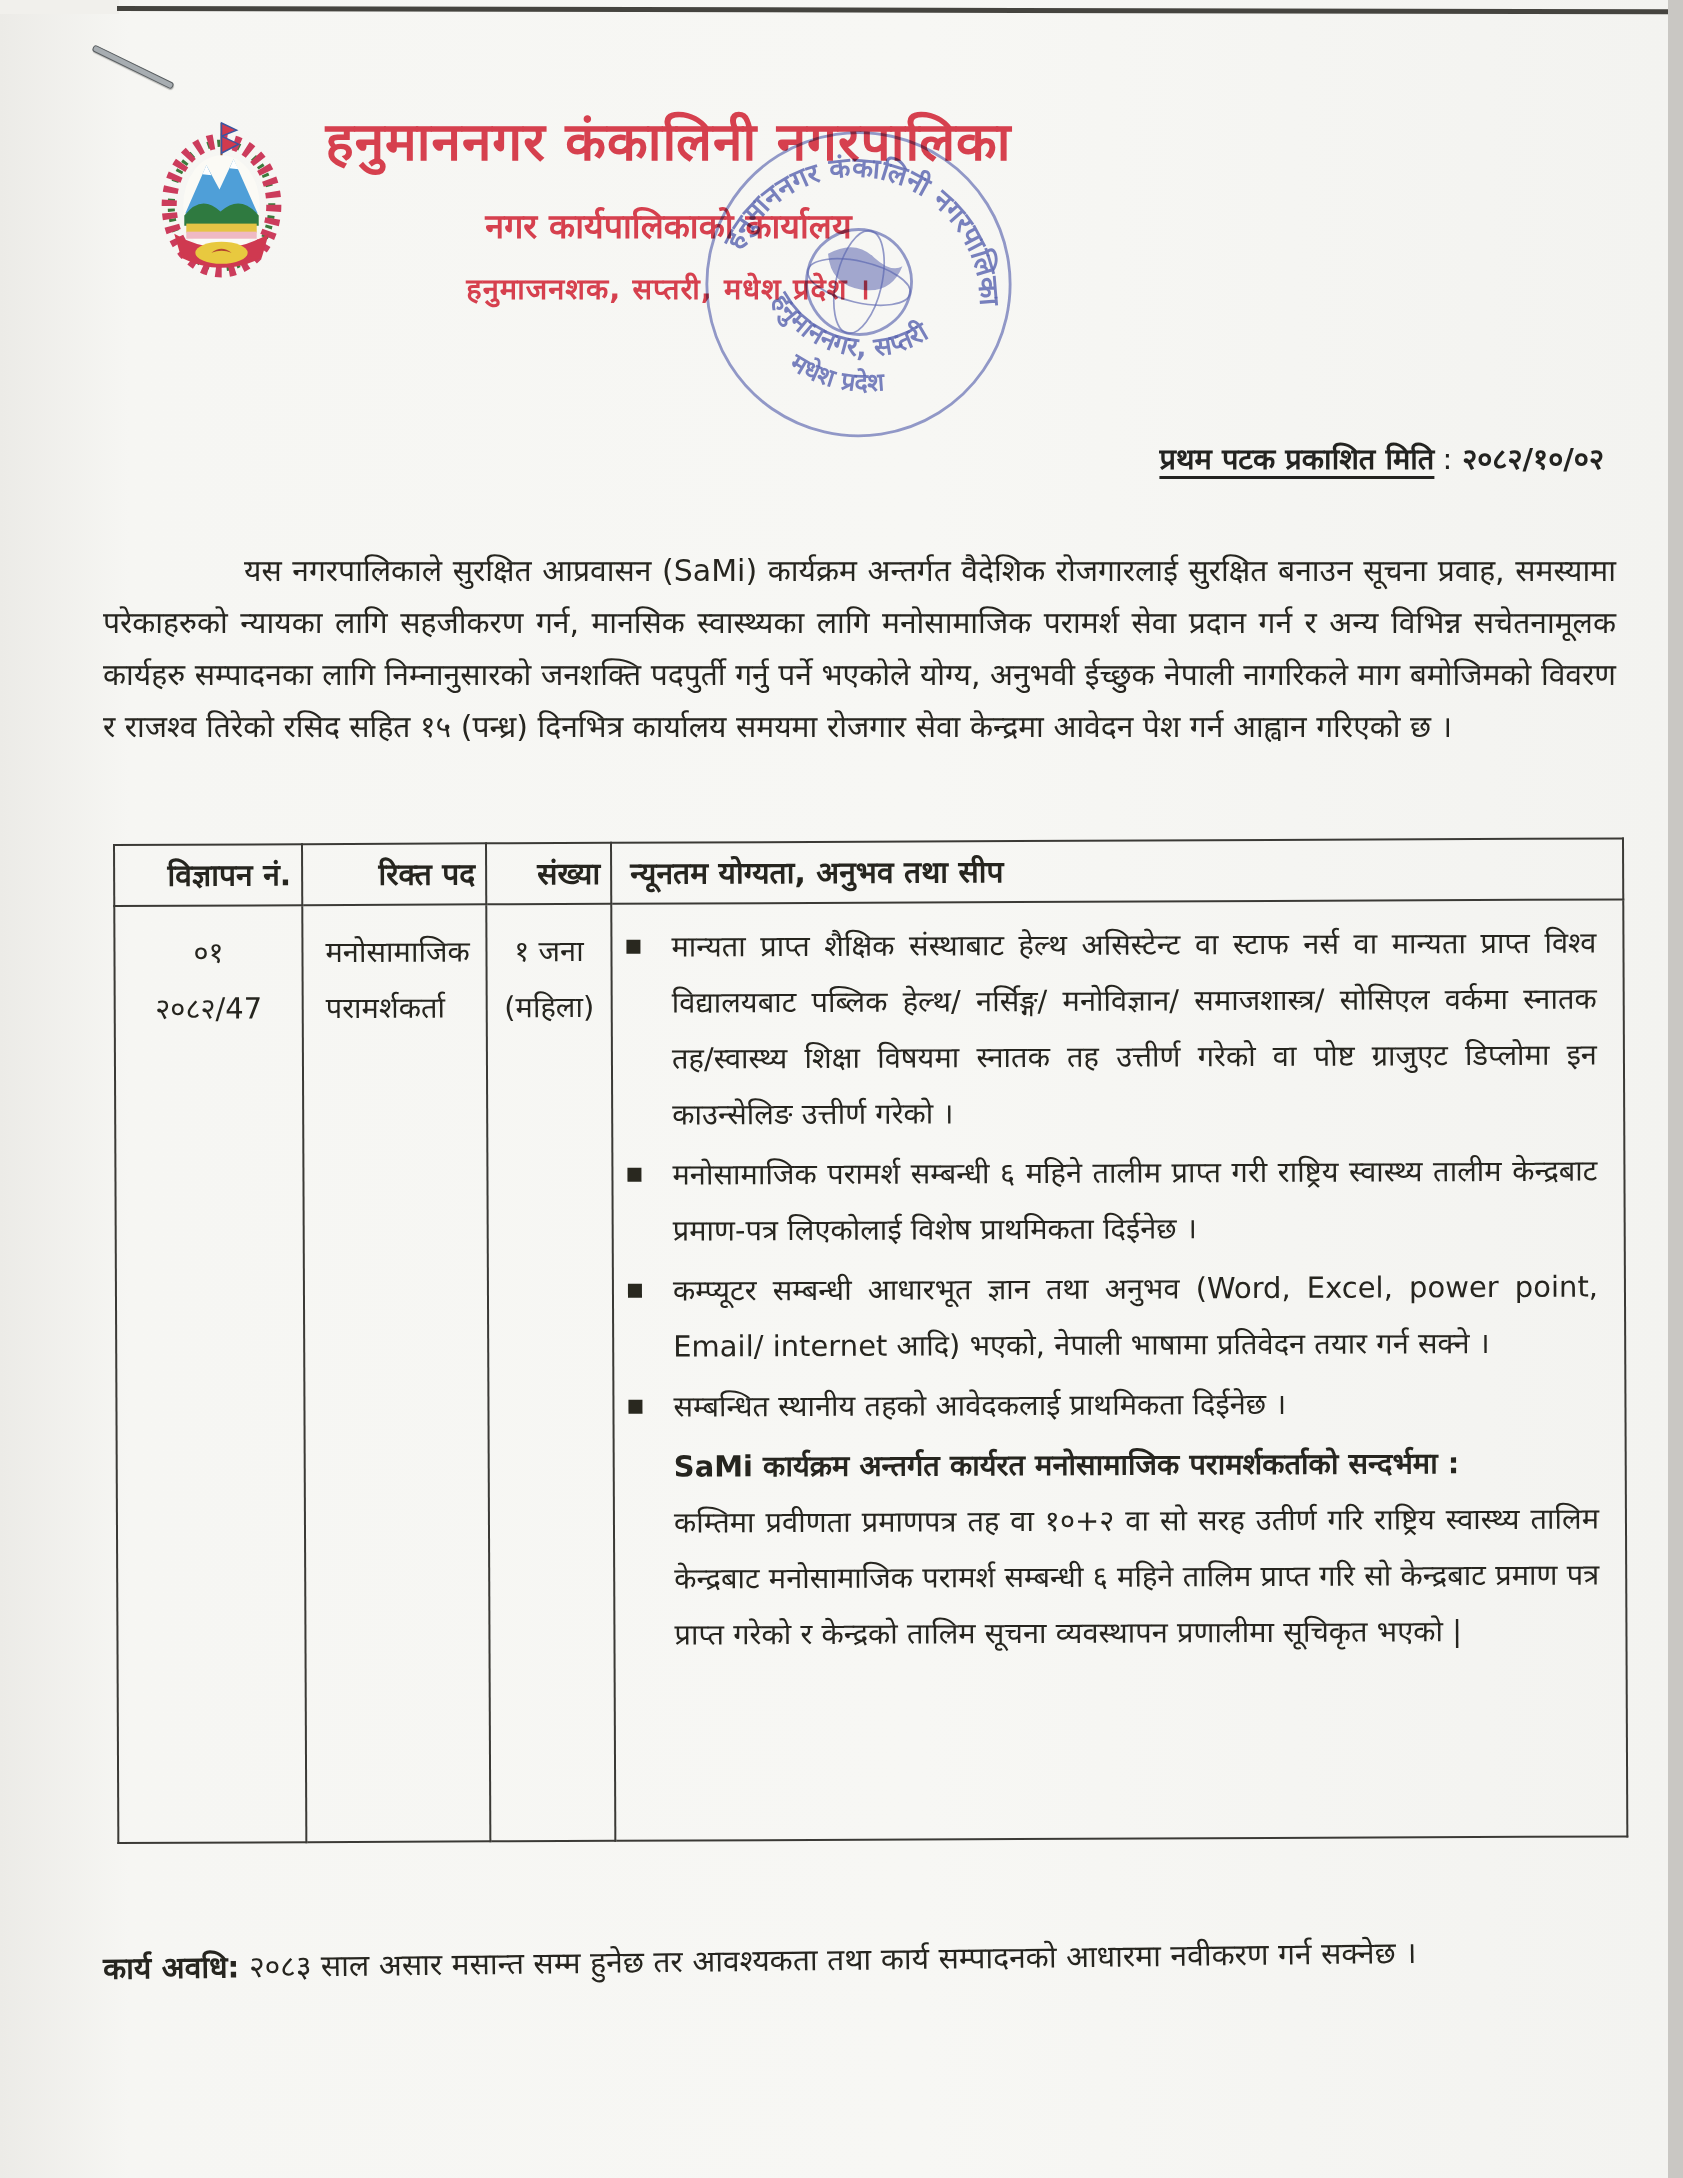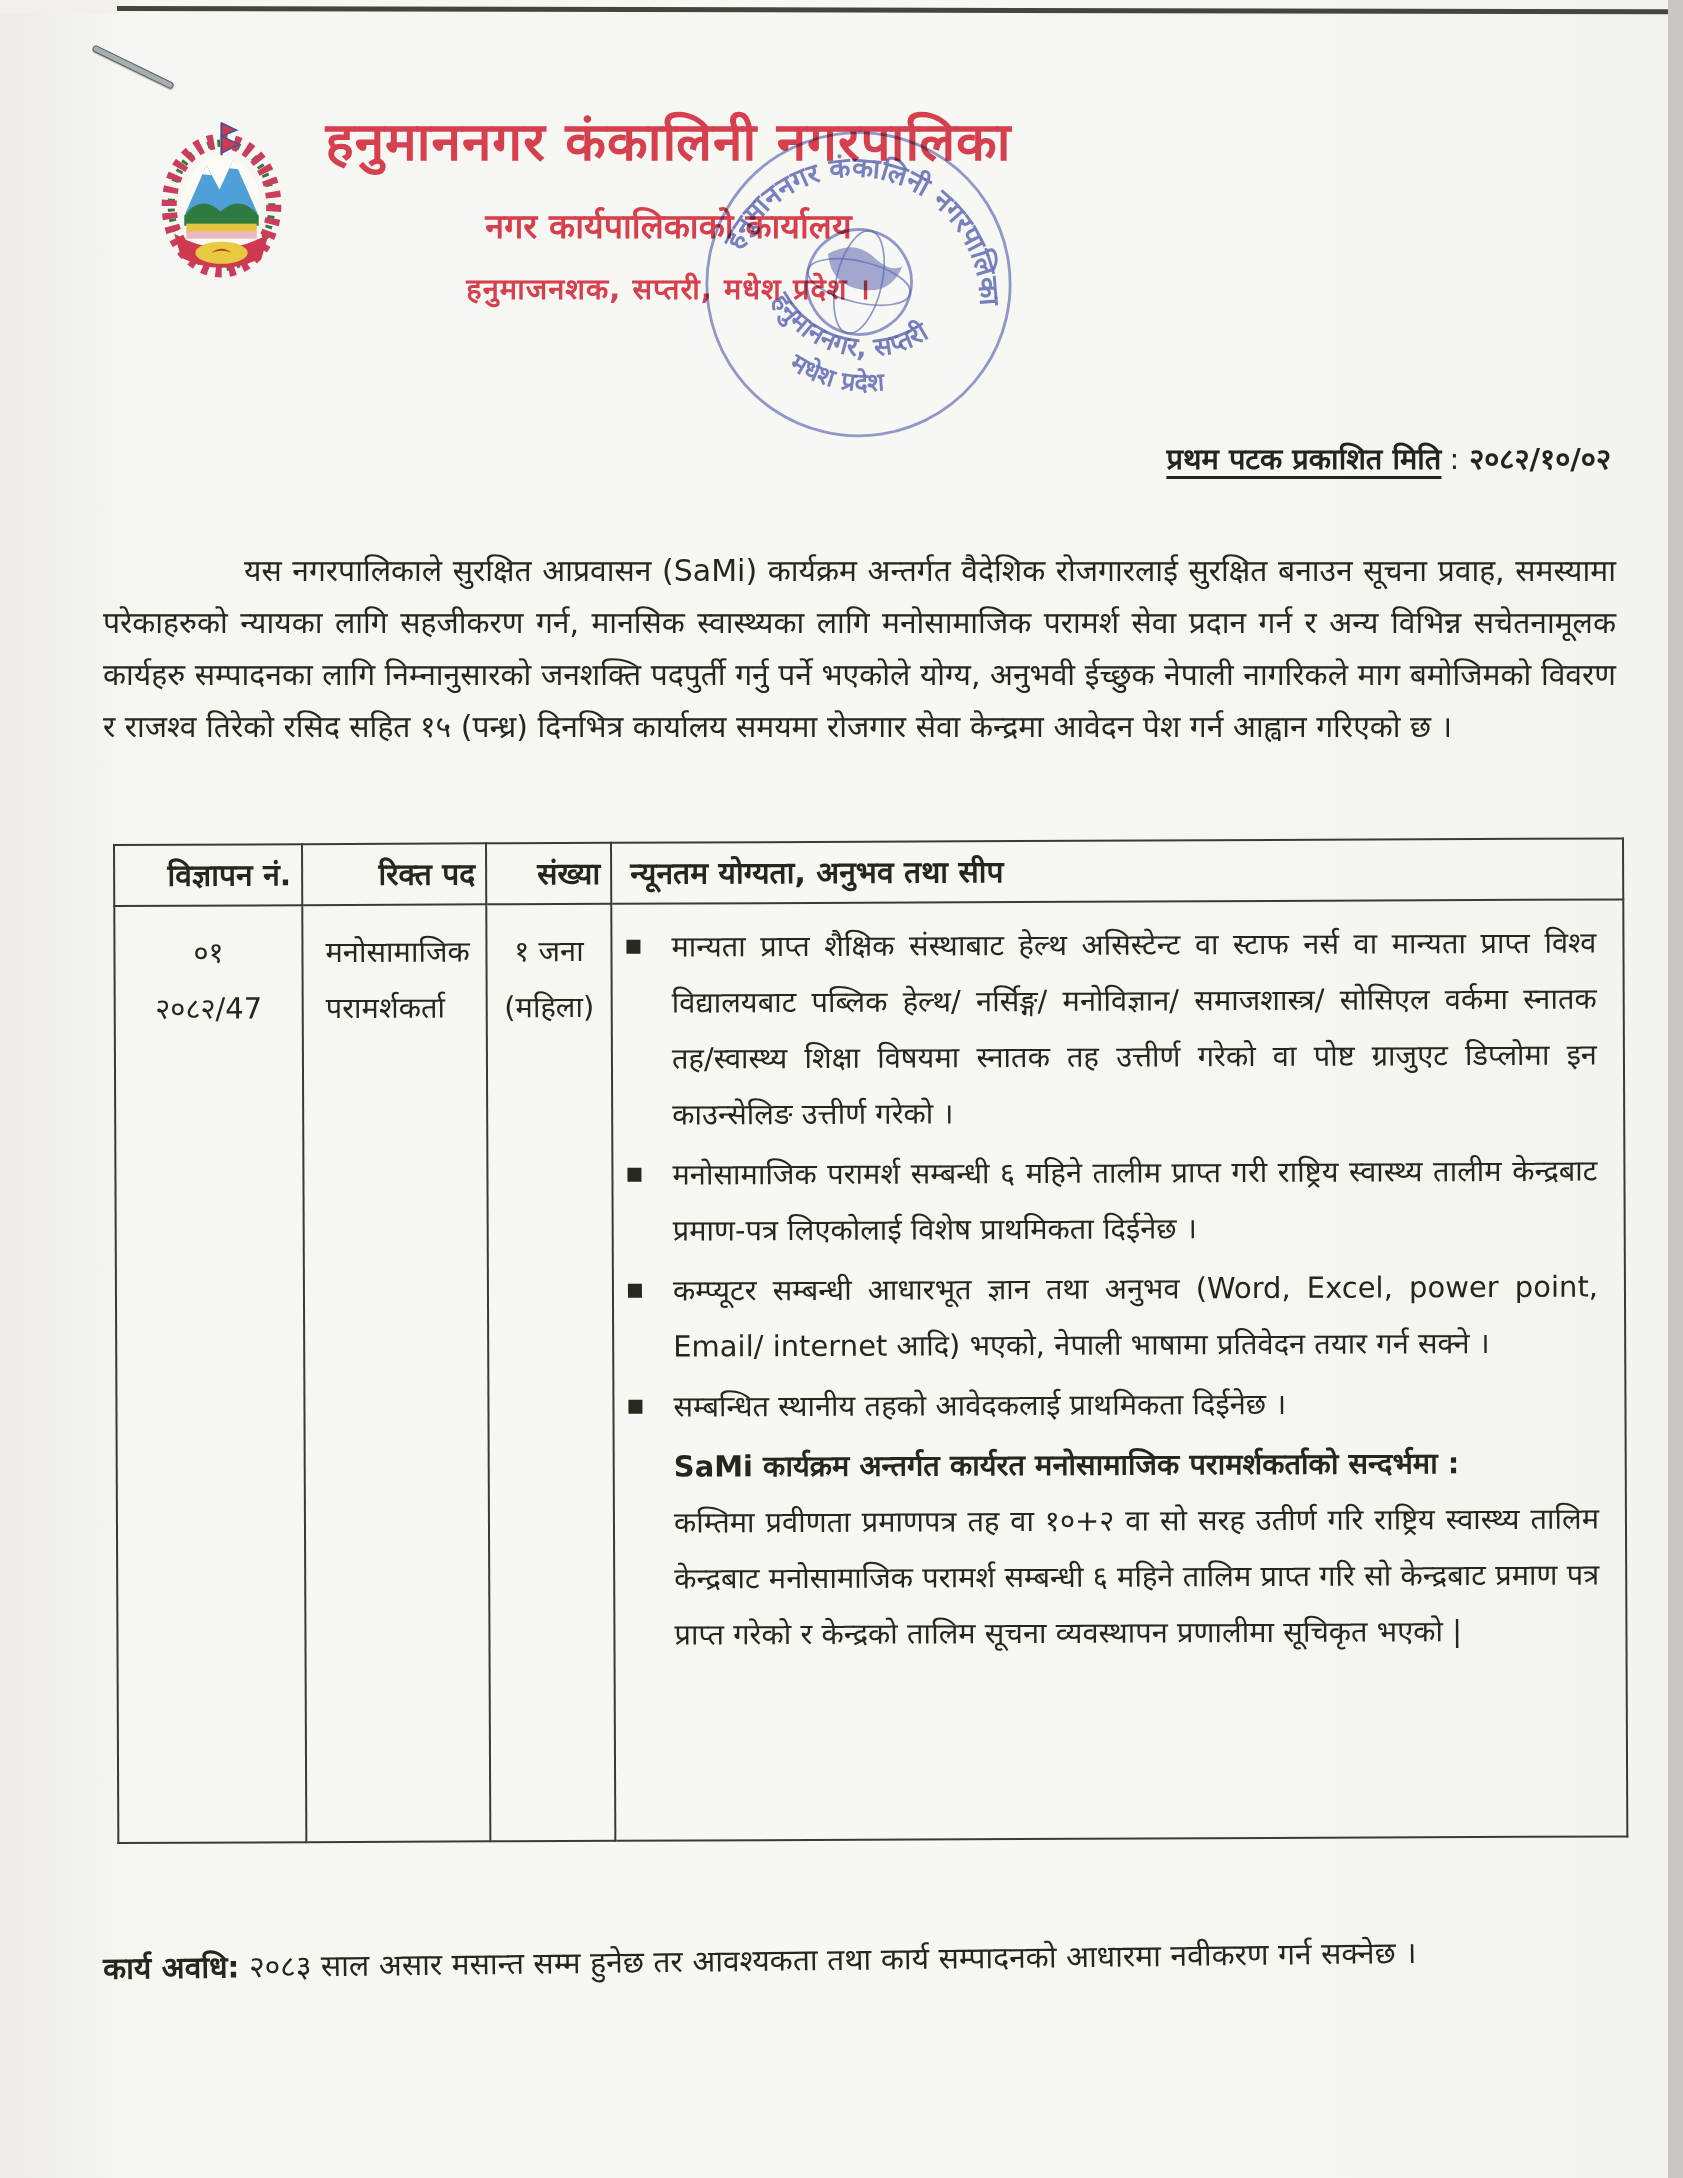--- a/index.html
+++ b/index.html
@@ -18,21 +18,21 @@
   .header-text{position:absolute;left:233px;top:109px;width:871px;text-align:center;color:#d6404e;}
   .muni-name{font-size:53px;font-weight:bold;letter-spacing:1px;line-height:65px;}
   .office-name{font-size:34px;font-weight:bold;margin-top:28px;line-height:48px;}
   .address-line{font-size:29px;font-weight:bold;margin-top:20px;line-height:38px;letter-spacing:1px;}
 
   .stamp{position:absolute;left:688px;top:111px;width:342px;height:342px;transform:rotate(13deg);mix-blend-mode:multiply;opacity:.88;}
 
   
   .notice-title-wrap{position:absolute;left:0;top:348px;width:1683px;text-align:center;}
   .notice-title{display:inline-block;font-size:56px;font-weight:bold;color:#232320;border-bottom:5px solid #2a2a27;padding:0 10px 8px 10px;letter-spacing:1px;}
-  .pub-line{position:absolute;right:57px;top:438px;font-size:29px;font-weight:bold;color:#232320;}
+  .pub-line{position:absolute;right:64px;top:438px;font-size:29px;font-weight:bold;color:#232320;}
   .pub-label{text-decoration:underline;text-underline-offset:7px;text-decoration-thickness:2.5px;}
   .pub-sep{margin:0 10px 0 8px;font-weight:normal;}
 
   
   .intro{position:absolute;left:103px;top:515px;width:1513px;font-size:30px;line-height:52px;text-align:justify;text-indent:141px;}
   .intro b{font-weight:normal;}
 
   
   .vacancy-table{position:absolute;left:113px;top:844px;width:1509px;border-collapse:collapse;table-layout:fixed;transform:rotate(-0.25deg);transform-origin:left top;}
   .vacancy-table th,.vacancy-table td{border:2.5px solid #3b3a36;}

